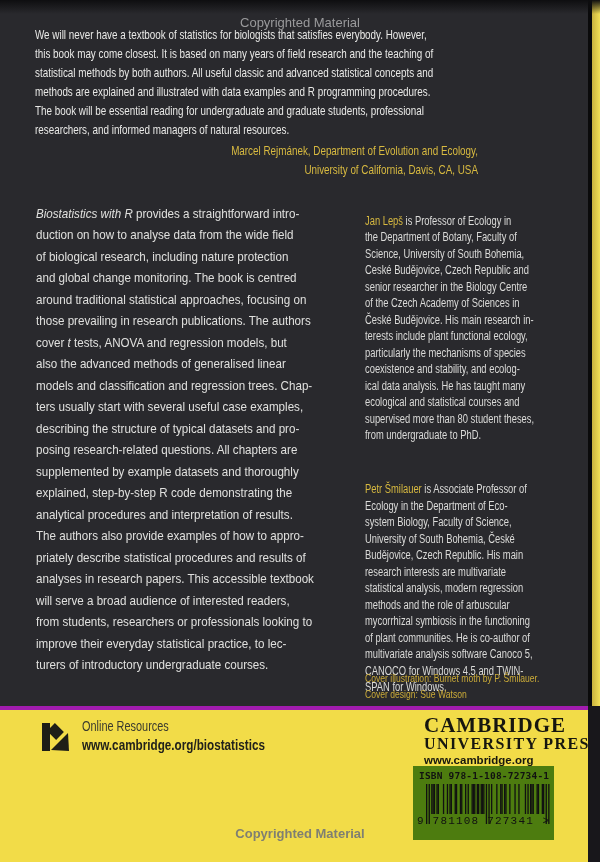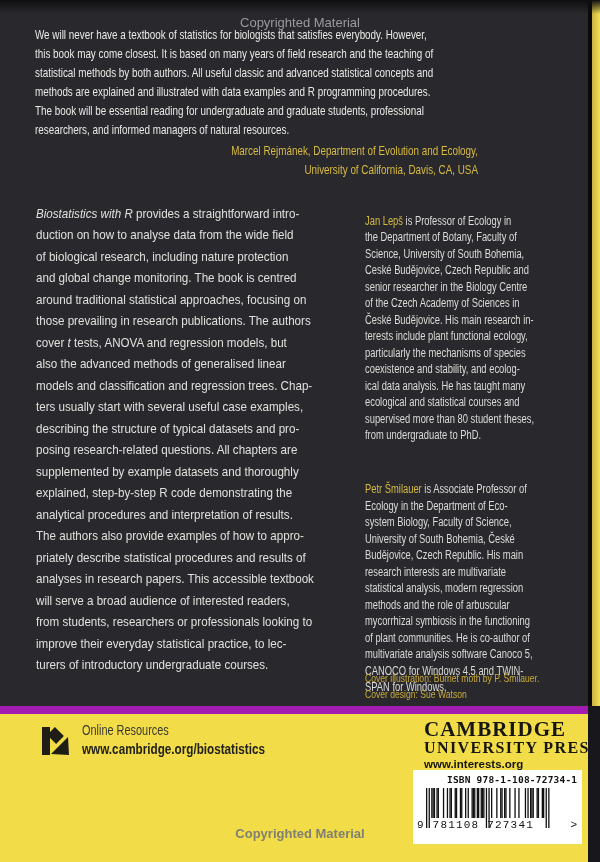--- a/index.html
+++ b/index.html
@@ -33,37 +33,37 @@
   .name{color:#d8ba40;}
 
   .credits{position:absolute;left:365px;top:671px;width:255px;transform:scaleX(.78);
         transform-origin:0 0;font-size:11px;line-height:15.5px;color:#cbab38;}
 
   .edge-shadow{position:absolute;top:0;right:8px;width:4px;height:706px;background:#0a0a0b;}
   .edge-pages{position:absolute;top:0;right:0;width:8px;height:706px;
         background:linear-gradient(90deg,#c9b23e,#f3e056);}
 
   .panel{position:absolute;left:0;top:706px;width:588px;height:156px;background:#f2dc48;
-        border-top:8px solid #a21caf;box-sizing:border-box;}
+        border-top:4px solid #a21caf;box-sizing:border-box;}
   .panel-dark-right{position:absolute;right:0;top:706px;width:12px;height:156px;background:#18171b;}
 
   .arrow-icon{position:absolute;left:40px;top:10px;}
   .online{position:absolute;left:82px;top:7px;transform:scaleX(.78);transform-origin:0 0;
         white-space:nowrap;}
   .online-label{font-size:14px;line-height:18px;color:#3a3a2f;}
   .online-url{font-size:15px;line-height:19px;font-weight:bold;color:#22221b;}
 
   .publisher{position:absolute;left:416px;top:4px;color:#16160f;white-space:nowrap;margin-left:8px;}
   .pub-name{font-family:"Liberation Serif",serif;font-weight:bold;font-size:21px;
         line-height:23px;letter-spacing:1px;}
   .pub-sub{font-family:"Liberation Serif",serif;font-weight:bold;font-size:16px;
         line-height:14px;letter-spacing:1.4px;}
   .pub-url{font-size:11.5px;line-height:13px;font-weight:bold;margin-top:3px;}
 
-  .barcode{position:absolute;left:413px;top:56px;width:141px;height:74px;background:#ffffff;padding-left:28px;}
+  .barcode{position:absolute;left:413px;top:56px;width:141px;height:74px;background:#4d7c0f;}
   .isbn{font-family:"DejaVu Sans Mono",monospace;font-size:9.5px;font-weight:bold;
         color:#111;padding:4px 0 0 6px;white-space:nowrap;letter-spacing:.2px;}
   .bars{position:absolute;left:13px;top:18px;}
   .bcd{position:absolute;left:4px;right:5px;top:49px;display:flex;
         justify-content:space-between;font-family:Liberation Mono, monospace;
         font-size:11px;color:#111;}
   .bcd .digits{letter-spacing:1.2px;}
 </style>
 </head>
 <body>
@@ -151,21 +151,21 @@
         <polygon points="29,31 28,13 11,30"></polygon>
       </g>
     </svg>
     <div class="online">
       <div class="online-label">Online Resources</div>
       <div class="online-url">www.cambridge.org/biostatistics</div>
     </div>
     <div class="publisher">
       <div class="pub-name">CAMBRIDGE</div>
       <div class="pub-sub">UNIVERSITY PRESS</div>
-      <div class="pub-url">www.interests.org</div>
+      <div class="pub-url">www.cambridge.org</div>
     </div>
     <div class="barcode">
       <div class="isbn">ISBN 978-1-108-72734-1</div>
       <svg class="bars" width="124" height="40" id="barcode-svg">
           <rect x="0.00" y="0" width="1.30" height="40" fill="#111"></rect>
           <rect x="2.60" y="0" width="1.30" height="40" fill="#111"></rect>
           <rect x="5.20" y="0" width="1.30" height="30" fill="#111"></rect>
           <rect x="6.50" y="0" width="1.30" height="30" fill="#111"></rect>
           <rect x="7.80" y="0" width="1.30" height="30" fill="#111"></rect>
           <rect x="10.40" y="0" width="1.30" height="30" fill="#111"></rect>

